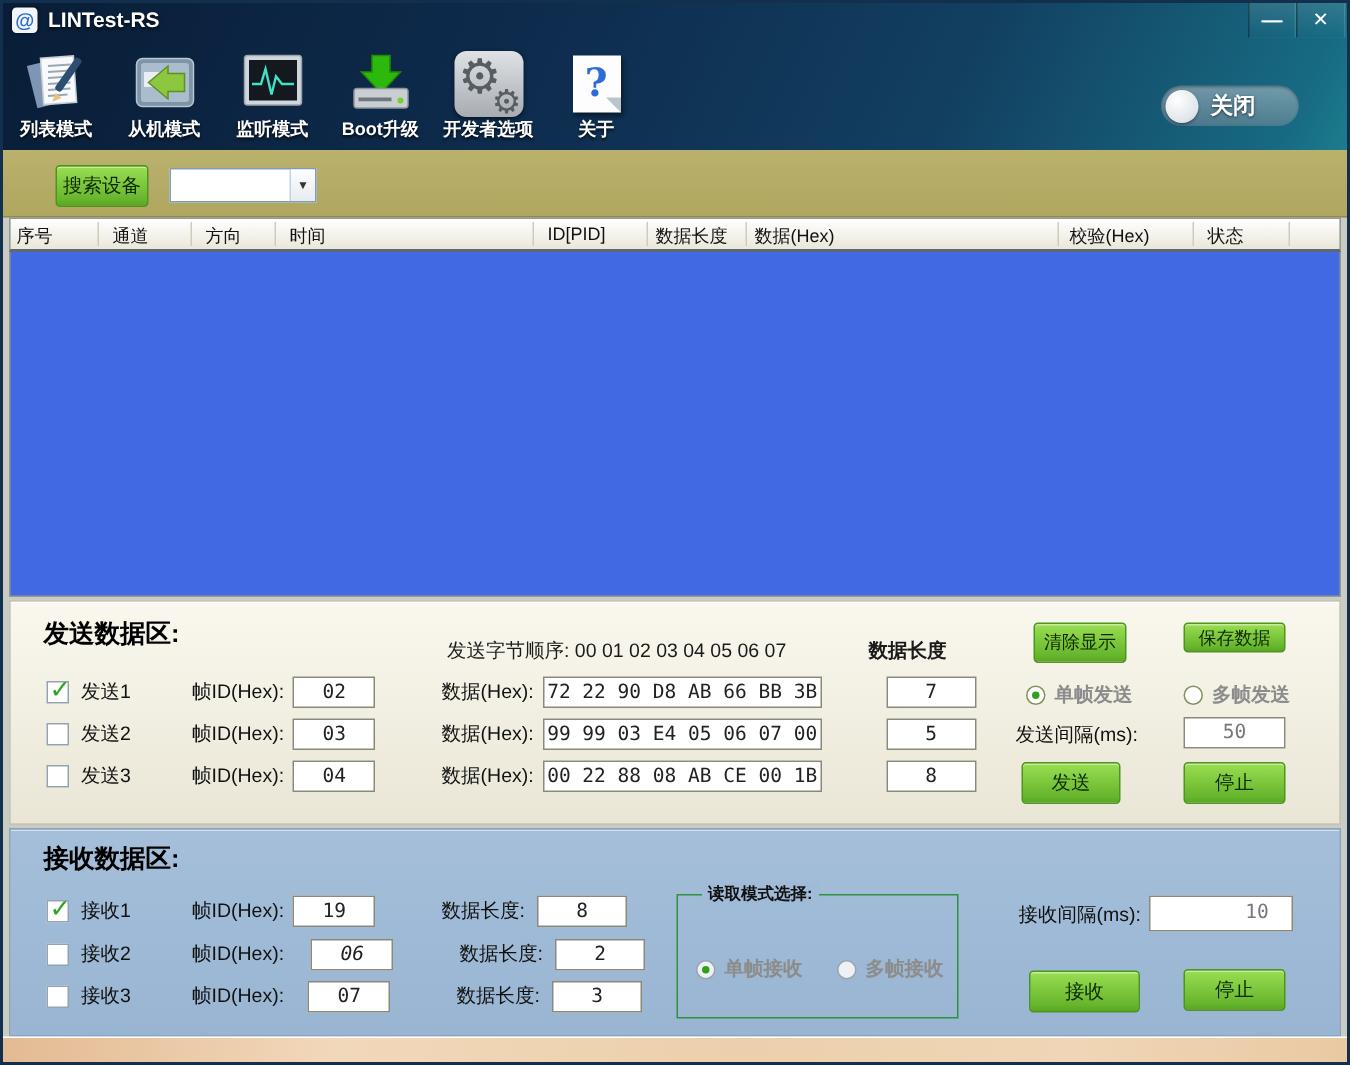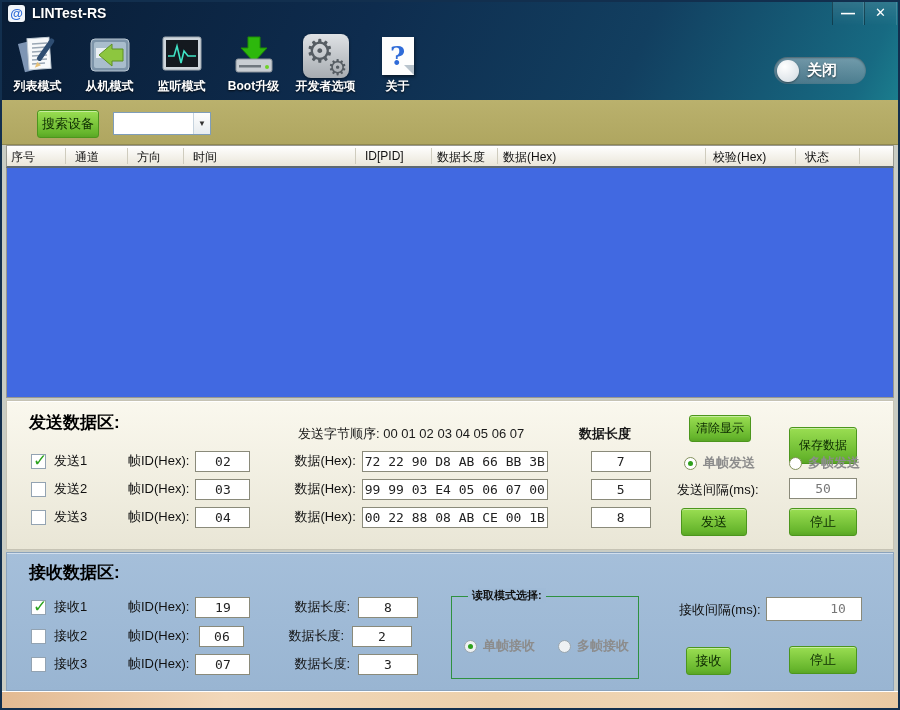--- a/index.html
+++ b/index.html
@@ -250,21 +250,21 @@
       <div class="col-sep" style="left:788px"></div>
     <div class="col-sep" style="left:852px"></div>
   </div>
   <div class="tbl-body"></div>
 
   <div class="send">
     <div class="area-title">发送数据区:</div>
     <div class="byte-order mono" style="font-family:'Liberation Sans',sans-serif">发送字节顺序: 00 01 02 03 04 05 06 07</div>
     <div class="len-header">数据长度</div>
     <div class="gbtn" style="position:absolute; left:682px; top:14px; width:62px; height:27px; font-size:12px;">清除显示</div>
-    <div class="gbtn" style="position:absolute; left:782px; top:26px; width:68px; height:37px; font-size:12px;">保存数据</div>
+    <div class="gbtn" style="position:absolute; left:782px; top:14px; width:68px; height:20px; font-size:12px;">保存数据</div>
 
     <div class="frow" style="left:24px; top:49px;">
       <div class="cb checked"></div>
       <span class="flabel" style="margin-left:8px; width:52px;">发送1</span>
       <span class="flabel" style="margin-left:22px;">帧ID(Hex):</span>
       <div class="field" style="width:55px; margin-left:6px;">02</div>
       <span class="flabel" style="margin-left:44px;">数据(Hex):</span>
       <div class="field" style="width:186px; margin-left:6px;">72 22 90 D8 AB 66 BB 3B</div>
       <div class="field" style="width:60px; margin-left:43px;">7</div>
     </div>
@@ -314,49 +314,49 @@
       <span class="flabel" style="margin-left:22px;">帧ID(Hex):</span>
       <div class="field" style="width:55px; margin-left:6px;">19</div>
       <span class="flabel" style="margin-left:44px;">数据长度:</span>
       <div class="field" style="width:60px; margin-left:8px;">8</div>
     </div>
 
     <div class="frow" style="left:24px; top:72px;">
       <div class="cb"></div>
       <span class="flabel" style="margin-left:8px; width:52px;">接收2</span>
       <span class="flabel" style="margin-left:22px;">帧ID(Hex):</span>
-      <div class="field" style="width:45px; margin-left:10px;">06</div>
+      <div class="field" style="width:55px; margin-left:18px;font-style:italic;">06</div>
       <span class="flabel" style="margin-left:44px;">数据长度:</span>
       <div class="field" style="width:60px; margin-left:8px;">2</div>
     </div>
 
     <div class="frow" style="left:24px; top:100px;">
       <div class="cb"></div>
       <span class="flabel" style="margin-left:8px; width:52px;">接收3</span>
       <span class="flabel" style="margin-left:22px;">帧ID(Hex):</span>
-      <div class="field" style="width:55px; margin-left:6px;">07</div>
+      <div class="field" style="width:55px; margin-left:16px;">07</div>
       <span class="flabel" style="margin-left:44px;">数据长度:</span>
       <div class="field" style="width:60px; margin-left:8px;">3</div>
     </div>
 
     <div class="groupbox">
       <span class="glabel">读取模式选择:</span>
       <div class="radio-row dim-radio" style="left:12px; top:40px;">
         <div class="radio disabled selected"></div>
         <span class="rlabel">单帧接收</span>
       </div>
       <div class="radio-row dim-radio" style="left:106px; top:40px;">
         <div class="radio disabled"></div>
         <span class="rlabel">多帧接收</span>
       </div>
     </div>
 
     <div style="position:absolute; left:672px; top:48px; font-size:13px; color:#111;">接收间隔(ms):</div>
     <div class="field ival" style="position:absolute; left:759px; top:44px; width:96px; height:24px; line-height:22px;padding-left:48px;">10</div>
     <div class="recv-btns">
-      <div class="gbtn" style="left:679px; top:94px; width:45px; height:28px;">接收</div>
+      <div class="gbtn" style="left:679px; top:94px; width:74px; height:28px;">接收</div>
       <div class="gbtn" style="left:782px; top:93px; width:68px; height:28px;">停止</div>
     </div>
   </div>
 
   <div class="bottombar"></div>
   <div class="window-border"></div>
 </div>
 
 </body></html>

